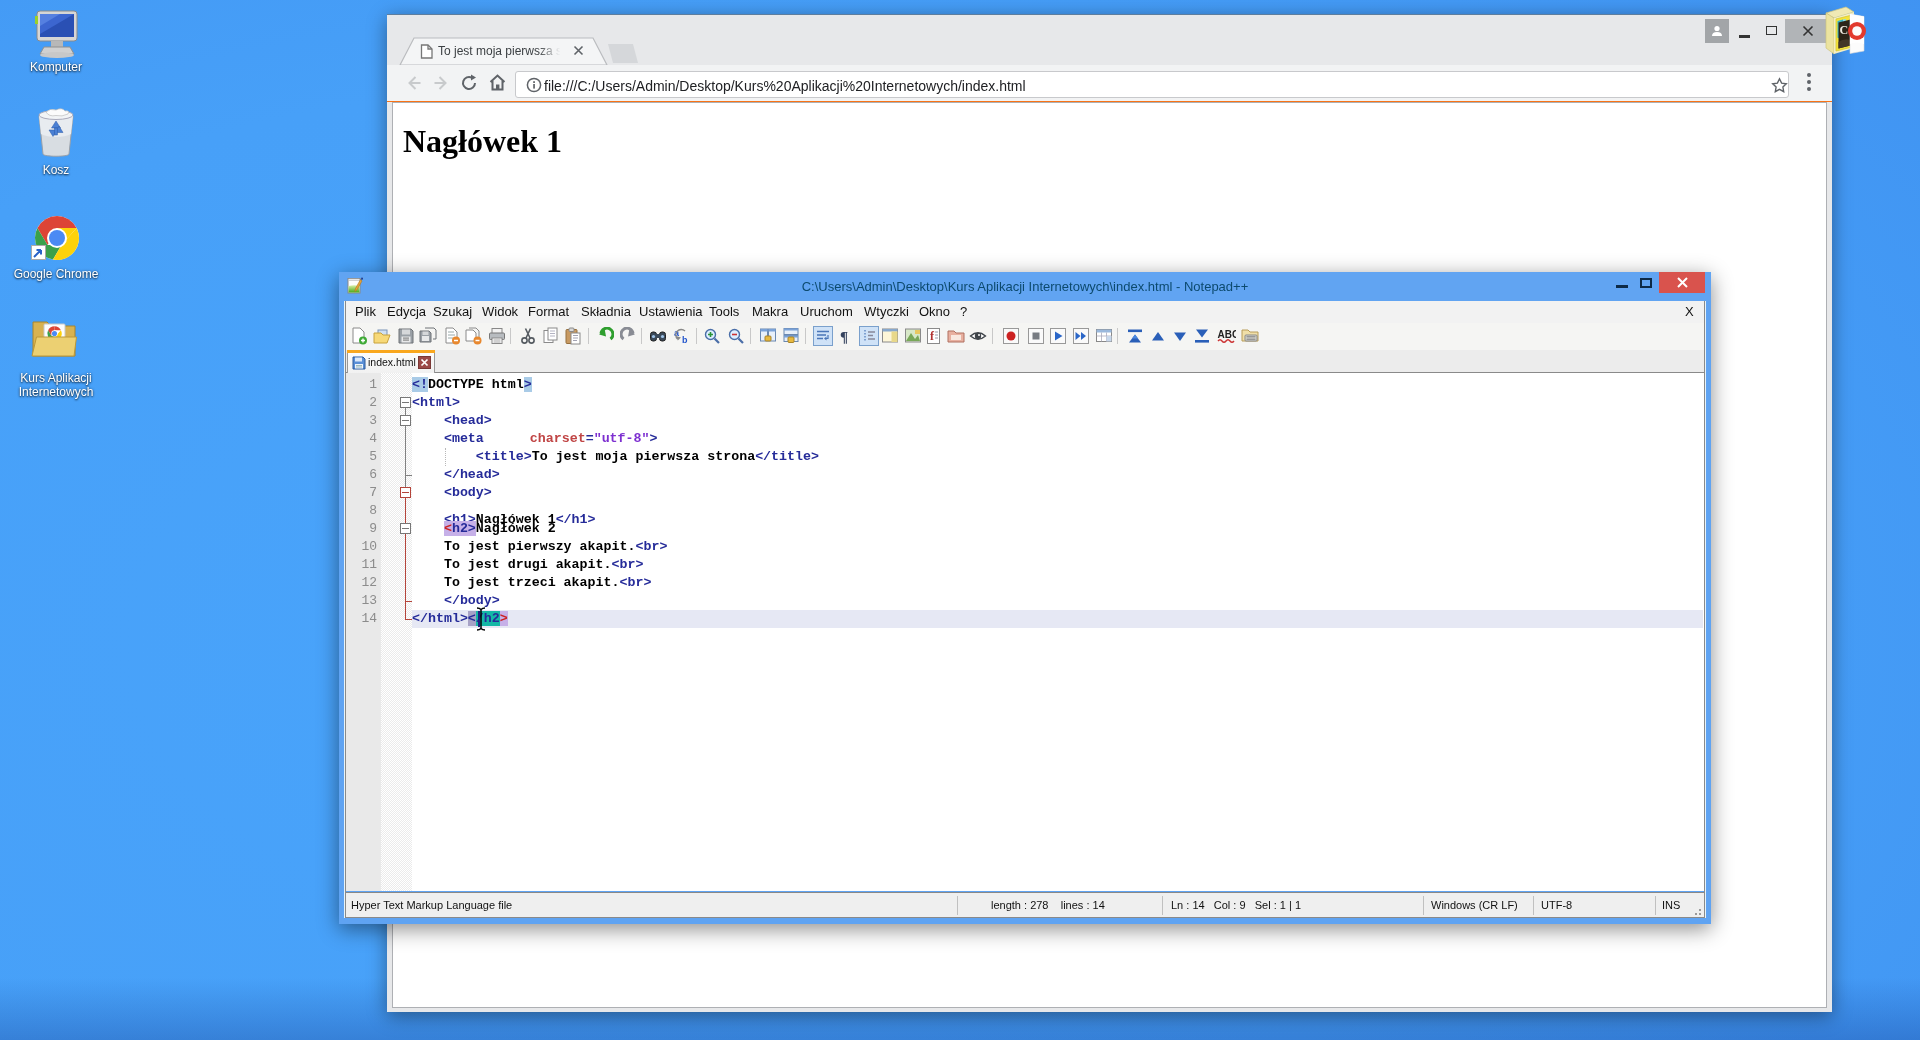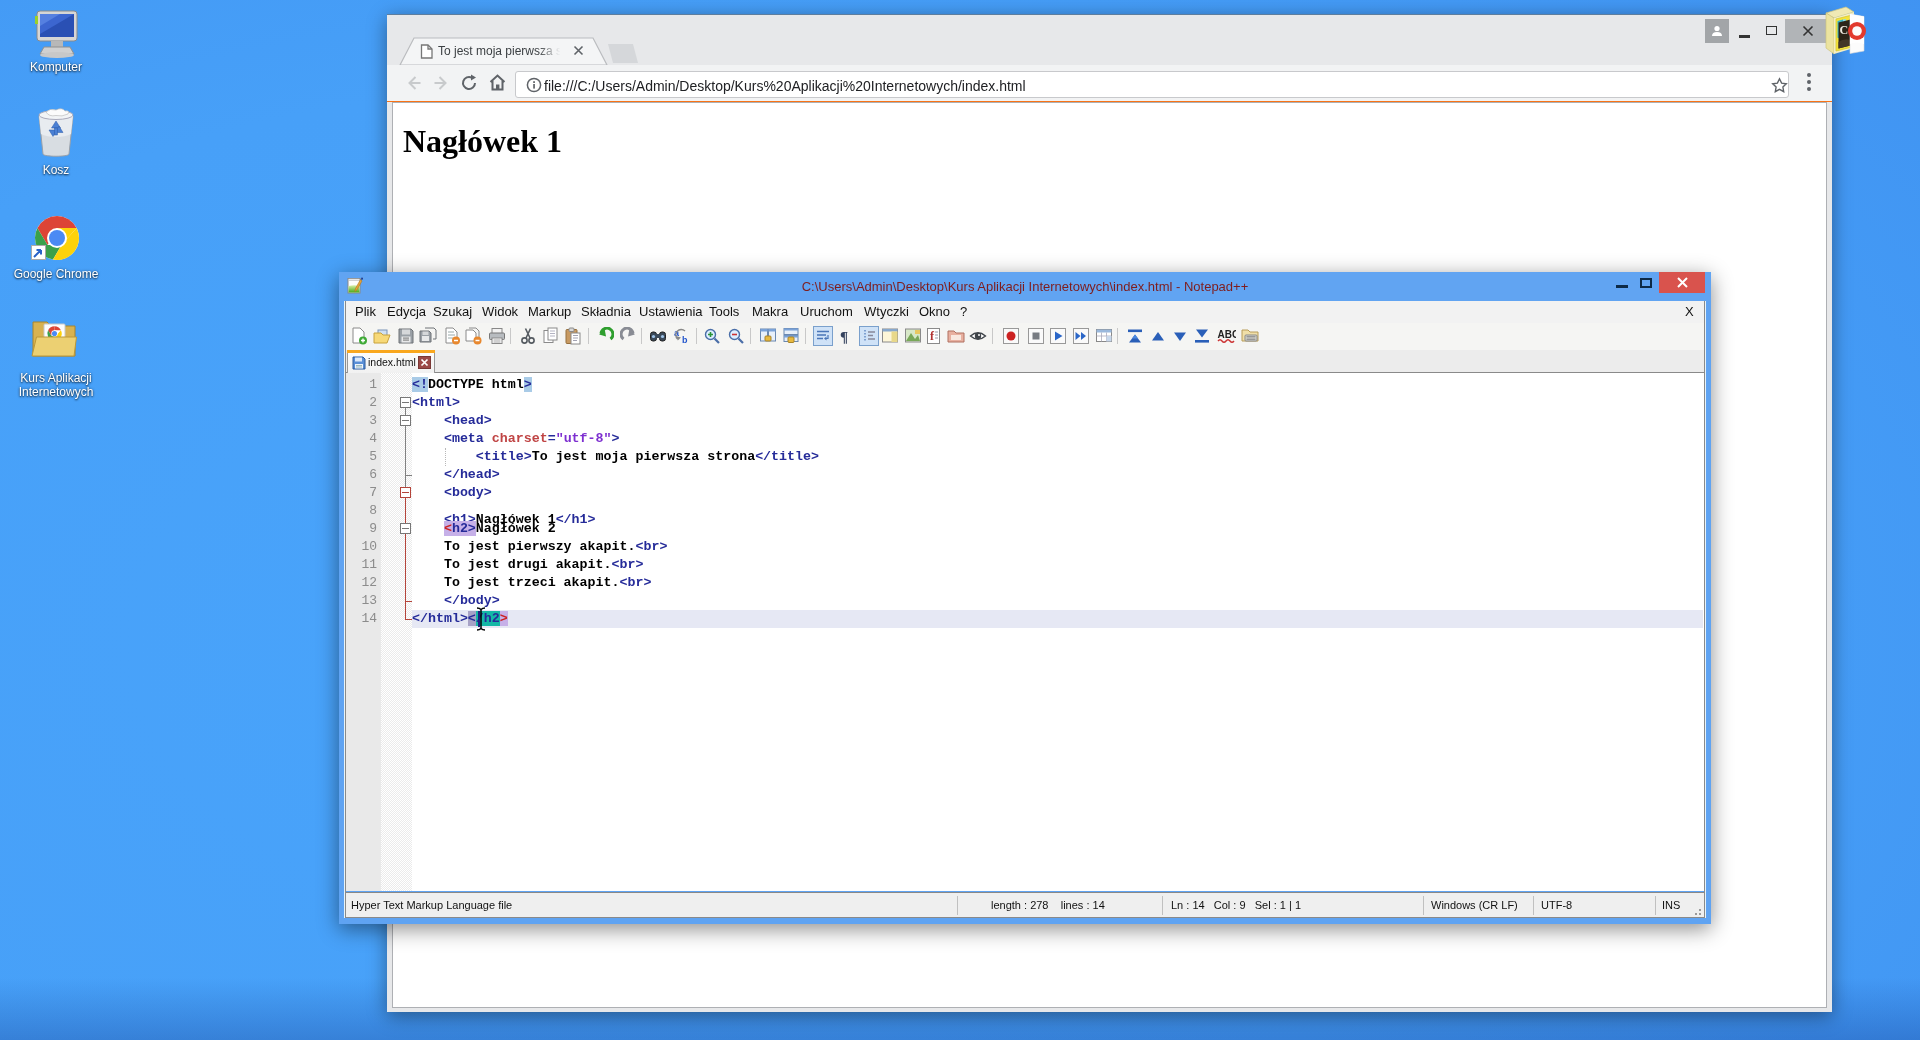--- a/index.html
+++ b/index.html
@@ -23,35 +23,35 @@
 #chrome .urlbar { position:absolute; left:128px; top:6px; width:1274px; height:27px; background:#fff; border:1px solid #c8c9cc; border-radius:3px; }
 #chrome .page { position:absolute; left:5px; top:87px; width:1435px; height:906px; background:#fff;
   border:1px solid #aeb0b4; font-family:"Liberation Serif", serif; overflow:hidden; }
 .page h1 { font-size:32px; font-weight:bold; margin:20px 0 20px 10px; }
 .page h2 { font-size:24px; font-weight:bold; margin:17px 0 17px 10px; line-height:27.5px; }
 .page .sel { background:#d5d3d0; }
 
 #npp { position:absolute; left:339px; top:272px; width:1372px; height:652px;
   background:#5fa3f2; box-shadow:0 5px 20px rgba(0,0,0,.45); }
 #npp .title { position:absolute; left:0; top:0; width:100%; height:29px; background:#61a4f2; }
-#npp .title .ttext { position:absolute; width:100%; text-align:center; top:7px; font-size:13px; color:#7f1d1d; }
+#npp .title .ttext { position:absolute; width:100%; text-align:center; top:7px; font-size:13px; color:#0c4a6e; }
 #npp .menubar { position:absolute; left:7px; top:29px; width:1358px; height:22px; background:#f2f2f2; font-size:13px; color:#111; }
 #npp .menubar span { position:absolute; top:3px; }
 #npp .toolbar { position:absolute; left:7px; top:51px; width:1358px; height:27px; background:#f5f5f3; }
 #npp .tabbar { position:absolute; left:7px; top:78px; width:1358px; height:23px; background:#ececec; border-bottom:1px solid #8a8a8a; }
 #npp .edit { position:absolute; left:7px; top:101px; width:1358px; height:518px; background:#fff; }
 #npp .lnums { position:absolute; left:0; top:0; width:35px; height:518px; background:#e9e9e9; color:#8c8c8c;
   font-family:"Liberation Mono", monospace; font-size:13px; text-align:right; padding-right:4px; }
 #npp .fold { position:absolute; left:35px; top:0; width:31px; height:518px;
   background:repeating-conic-gradient(#ebebeb 0% 25%, #ffffff 0% 50%) 0 0/2px 2px; }
 #npp .code { position:absolute; left:66px; top:0; right:0; height:634px;
   font-family:"Liberation Mono", monospace; font-size:13.3px; font-weight:bold; white-space:pre; color:#000; }
 #npp .code .ln { position:absolute; left:0; height:18px; line-height:18px; }
 .tg { color:#252b99; }
-.at { color:#c04545; }
+.at { color:#c04545;margin-left:38px; }
 .vl { color:#7d2fd0; }
 #npp .status { position:absolute; left:7px; top:620px; width:1358px; height:25px; background:#efefef; border-top:1px solid #888; font-size:11px; color:#111; }
 #npp .status span { position:absolute; top:6px; }
 </style>
 </head>
 <body>
 <div id="desktop">
 
   <svg class="abs" style="left:30px;top:8px" width="52" height="52" viewBox="0 0 52 52">
     <rect x="7" y="3" width="40" height="30" rx="3" fill="#d6d6d6" stroke="#8a8a8a"></rect>
@@ -226,21 +226,21 @@
       <div class="abs" style="left:1320px;top:0;width:46px;height:21px;background:#d9534d"></div>
       <svg class="abs" style="left:1337px;top:4px" width="13" height="13" viewBox="0 0 13 13">
         <path d="M2 2 L11 11 M11 2 L2 11" stroke="#fff" stroke-width="2"></path>
       </svg>
     </div>
     <div class="menubar">
       <span style="left:9px">Plik</span>
       <span style="left:41px">Edycja</span>
       <span style="left:87px">Szukaj</span>
       <span style="left:136px">Widok</span>
-      <span style="left:182px">Markup</span>
+      <span style="left:182px">Format</span>
       <span style="left:235px">Składnia</span>
       <span style="left:293px">Ustawienia</span>
       <span style="left:363px">Tools</span>
       <span style="left:406px">Makra</span>
       <span style="left:454px">Uruchom</span>
       <span style="left:518px">Wtyczki</span>
       <span style="left:573px">Okno</span>
       <span style="left:614px">?</span>
       <span style="left:1339px">X</span>
     </div>

